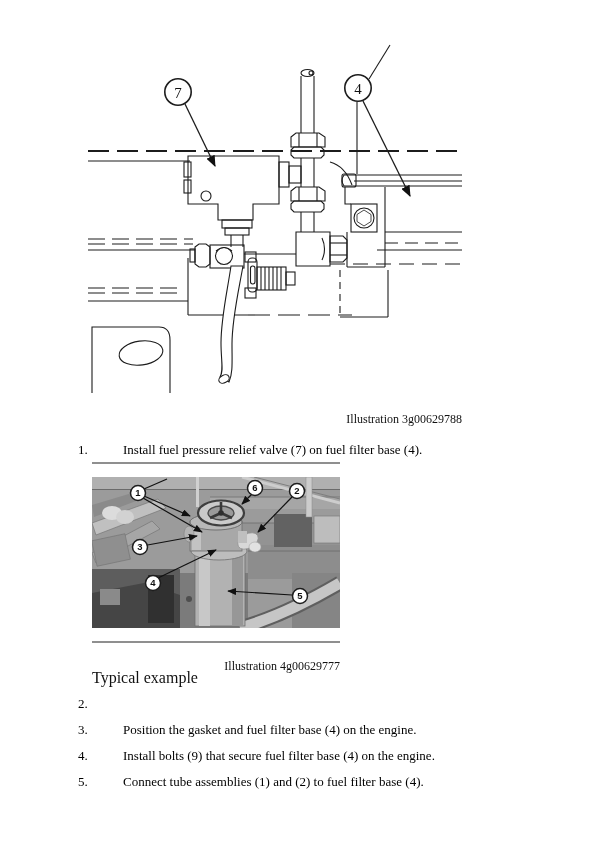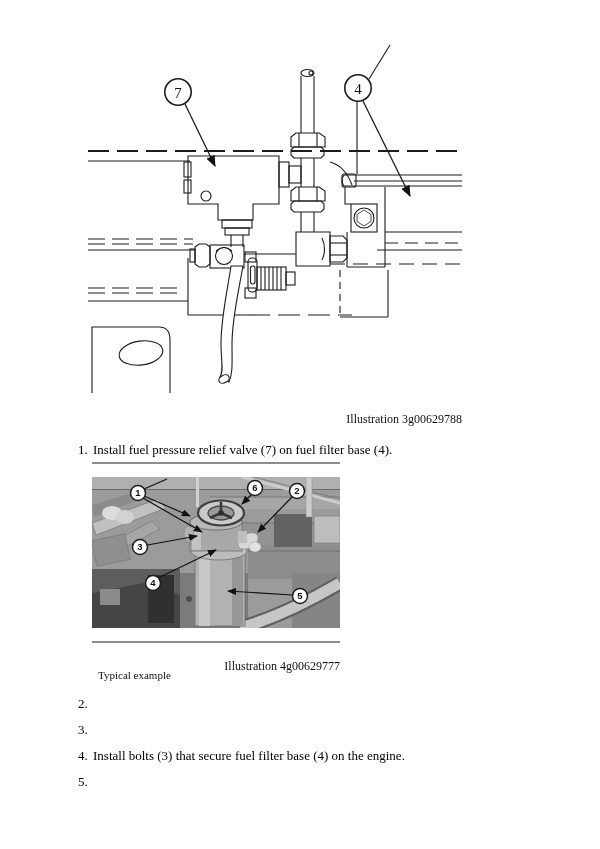--- a/index.html
+++ b/index.html
@@ -4,28 +4,28 @@
 <style>
   html,body{margin:0;padding:0;background:#ffffff;}
   .page{position:relative;width:600px;height:849px;background:#ffffff;overflow:hidden;
         font-family:"Liberation Serif",serif;color:#000;}
   svg{display:block;}
   .il3{position:absolute;left:0;top:0;}
   .cap{position:absolute;display:flex;justify-content:flex-end;
        font-size:12px;line-height:13px;color:#111;}
   .cap3{left:92px;top:413px;width:370px;}
   .cap4{left:92px;top:652px;width:248px;margin-top:8px;}
-  .note{position:absolute;left:92px;top:669px;font-size:11px;color:#111;margin-left:6px;}
+  .note{position:absolute;left:92px;top:669px;font-size:16px;color:#111;}
   .rule{position:absolute;left:92px;width:248px;height:2px;background:#8f8f8f;}
   .rule-top{top:462px;}
   .rule-bottom{top:641px;}
   .il4{position:absolute;left:92px;top:477px;}
   .step{position:absolute;display:flex;font-size:13px;line-height:15px;}
   .step .num{width:14px;flex:0 0 14px;}
-  .step .txt{padding-left:1px;}
+  .step .txt{padding-left:1px;margin-left:30px;}
   .step1{left:78px;top:442px;width:480px;}
   .steps{position:absolute;left:78px;top:696px;width:480px;}
   .steps .step{position:static;margin-bottom:11px;}
   .lineart{stroke:#1c1c1c;fill:none;stroke-width:1.1;}
   .callout-text{font-family:"Liberation Serif",serif;font-size:15px;fill:#111;stroke:none;}
   .photo-callout-text{font-family:"Liberation Sans",sans-serif;font-size:9.5px;font-weight:600;fill:#111;stroke:none;}
 </style>
 </head>
 <body>
 
@@ -291,23 +291,25 @@
     <span>g00629777</span>
   </div>
   <div class="note">Typical example</div>
 
   <div class="steps">
     <div class="step">
       <span class="num">2.</span>
     </div>
     <div class="step">
       <span class="num">3.</span>
+      <span class="txt">Position the gasket and fuel filter base (4) on the engine.</span>
     </div>
     <div class="step">
       <span class="num">4.</span>
-      <span class="txt">Install bolts (3) that secure fuel filter base (4) on the engine.</span>
+      <span class="txt">Install bolts (9) that secure fuel filter base (4) on the engine.</span>
     </div>
     <div class="step">
       <span class="num">5.</span>
+      <span class="txt">Connect tube assemblies (1) and (2) to fuel filter base (4).</span>
     </div>
   </div>
 
 </div>
 
 </body></html>

